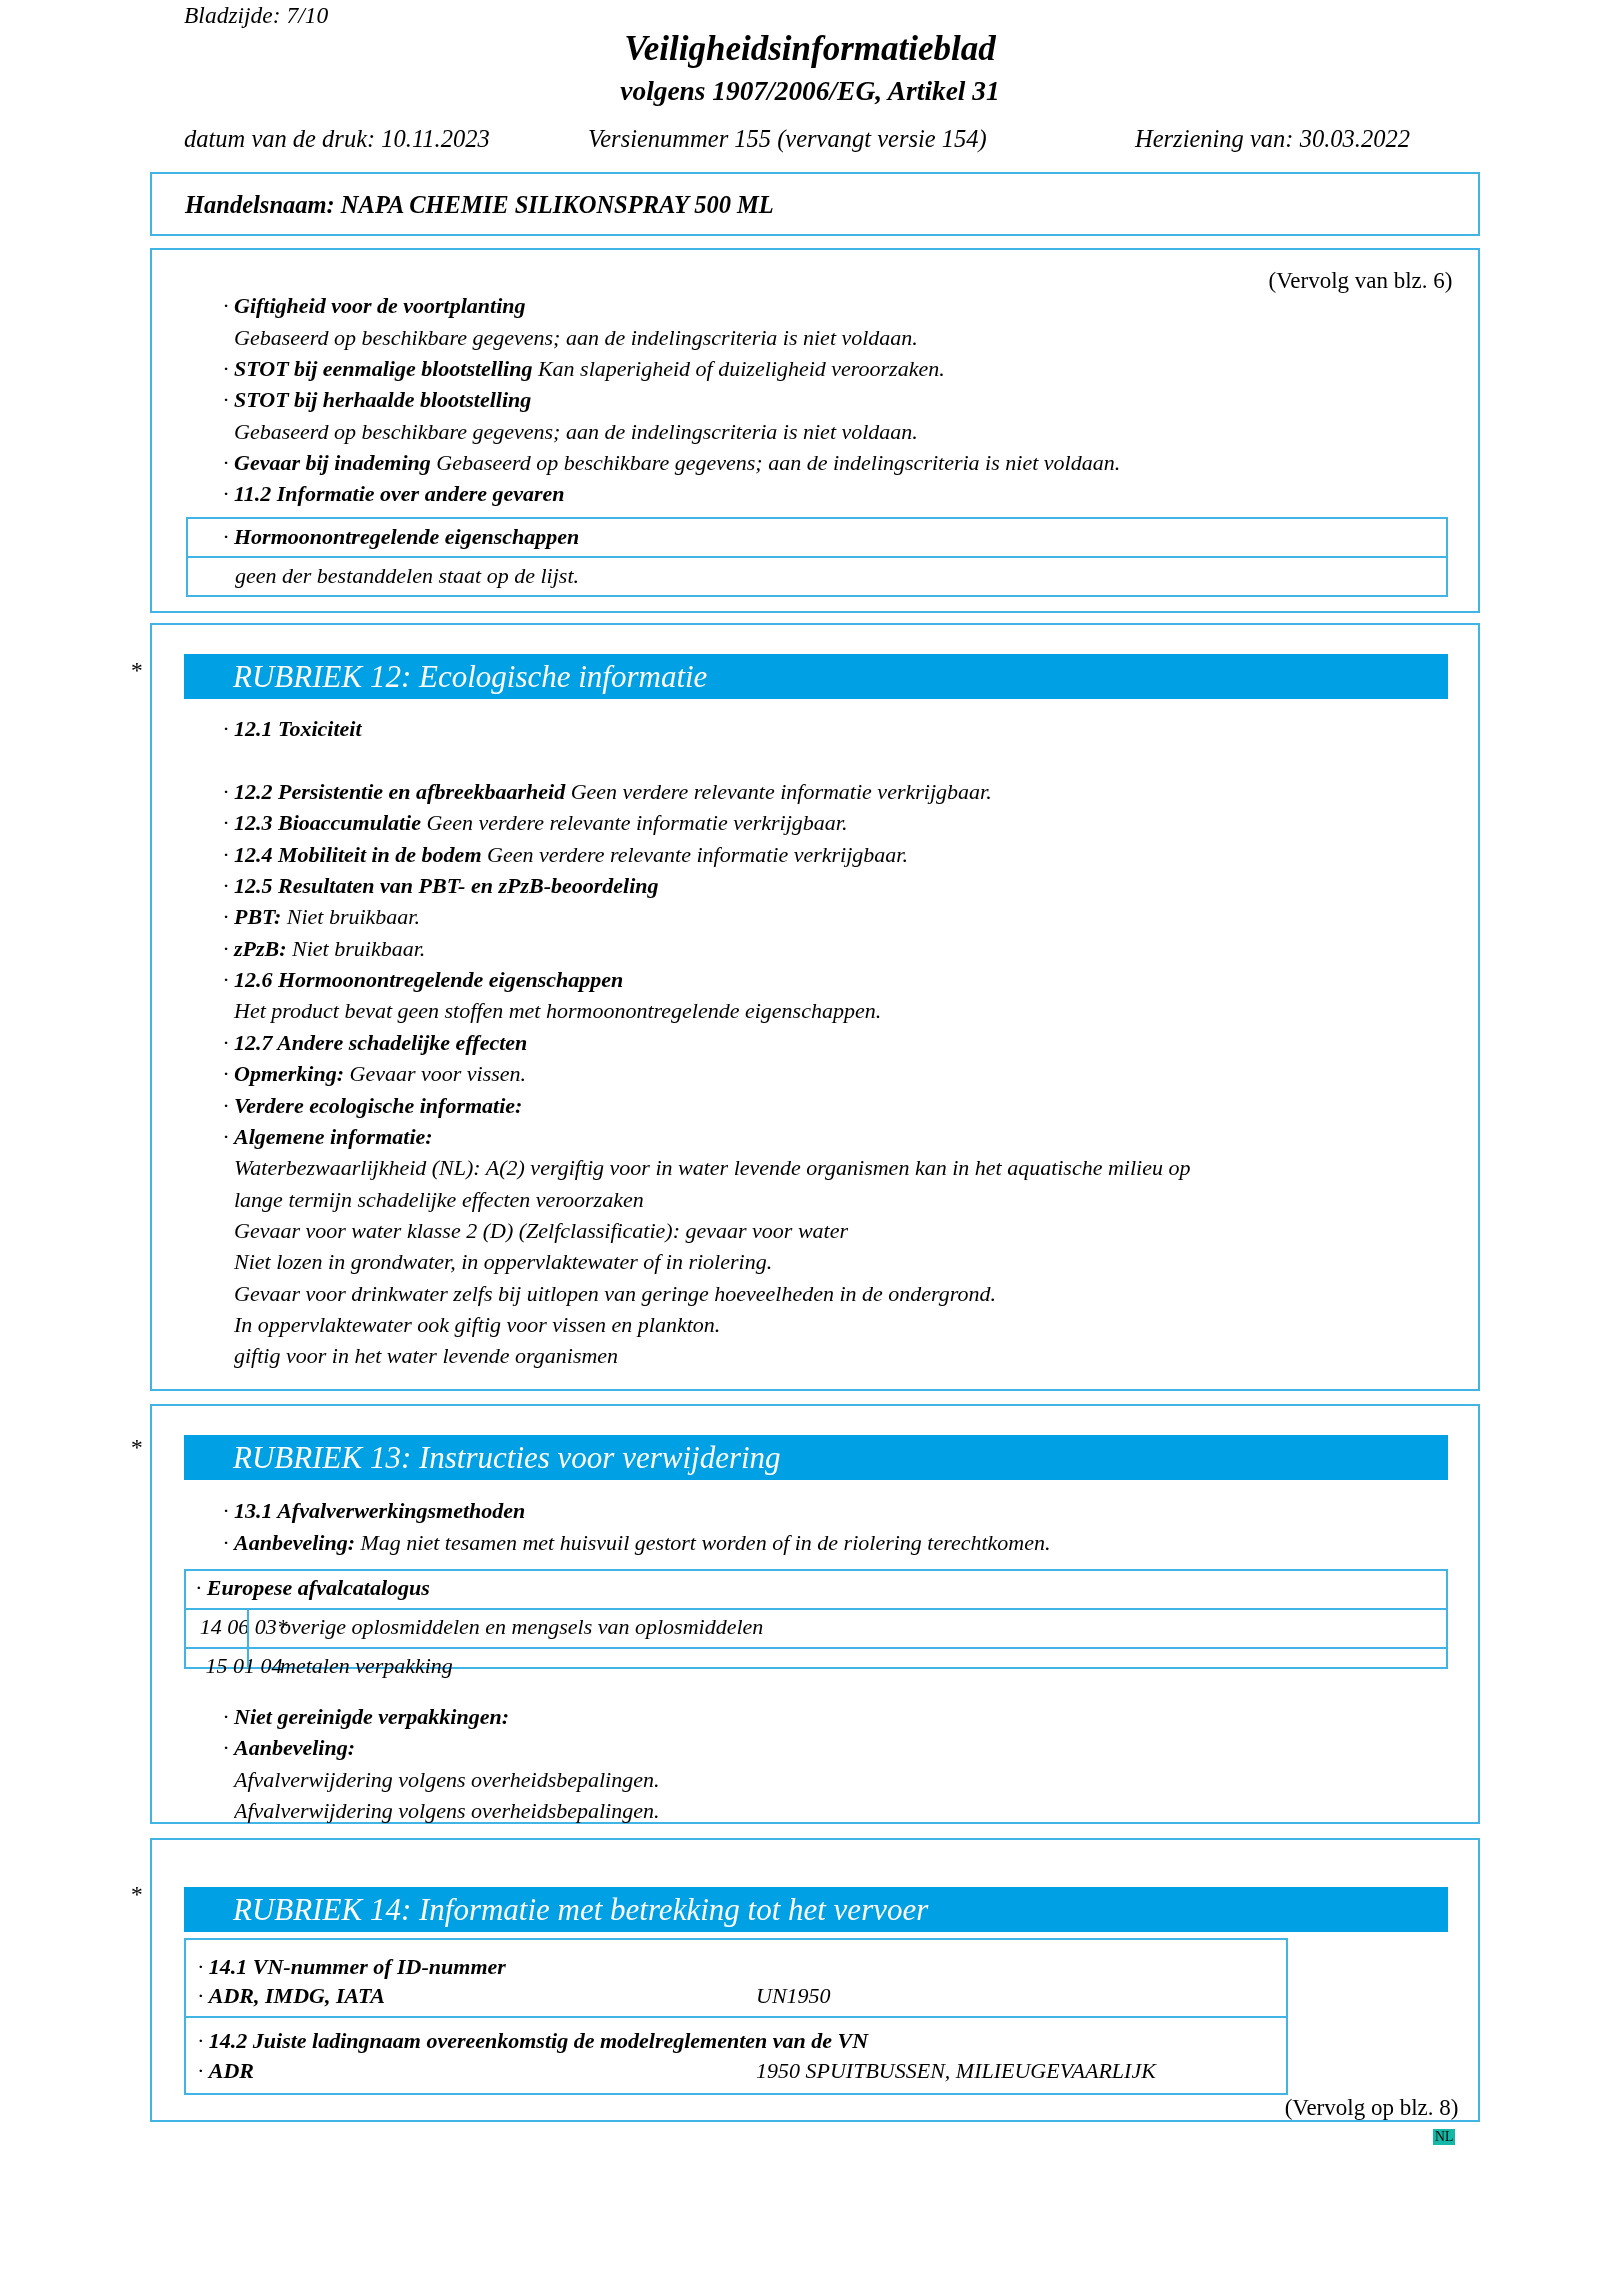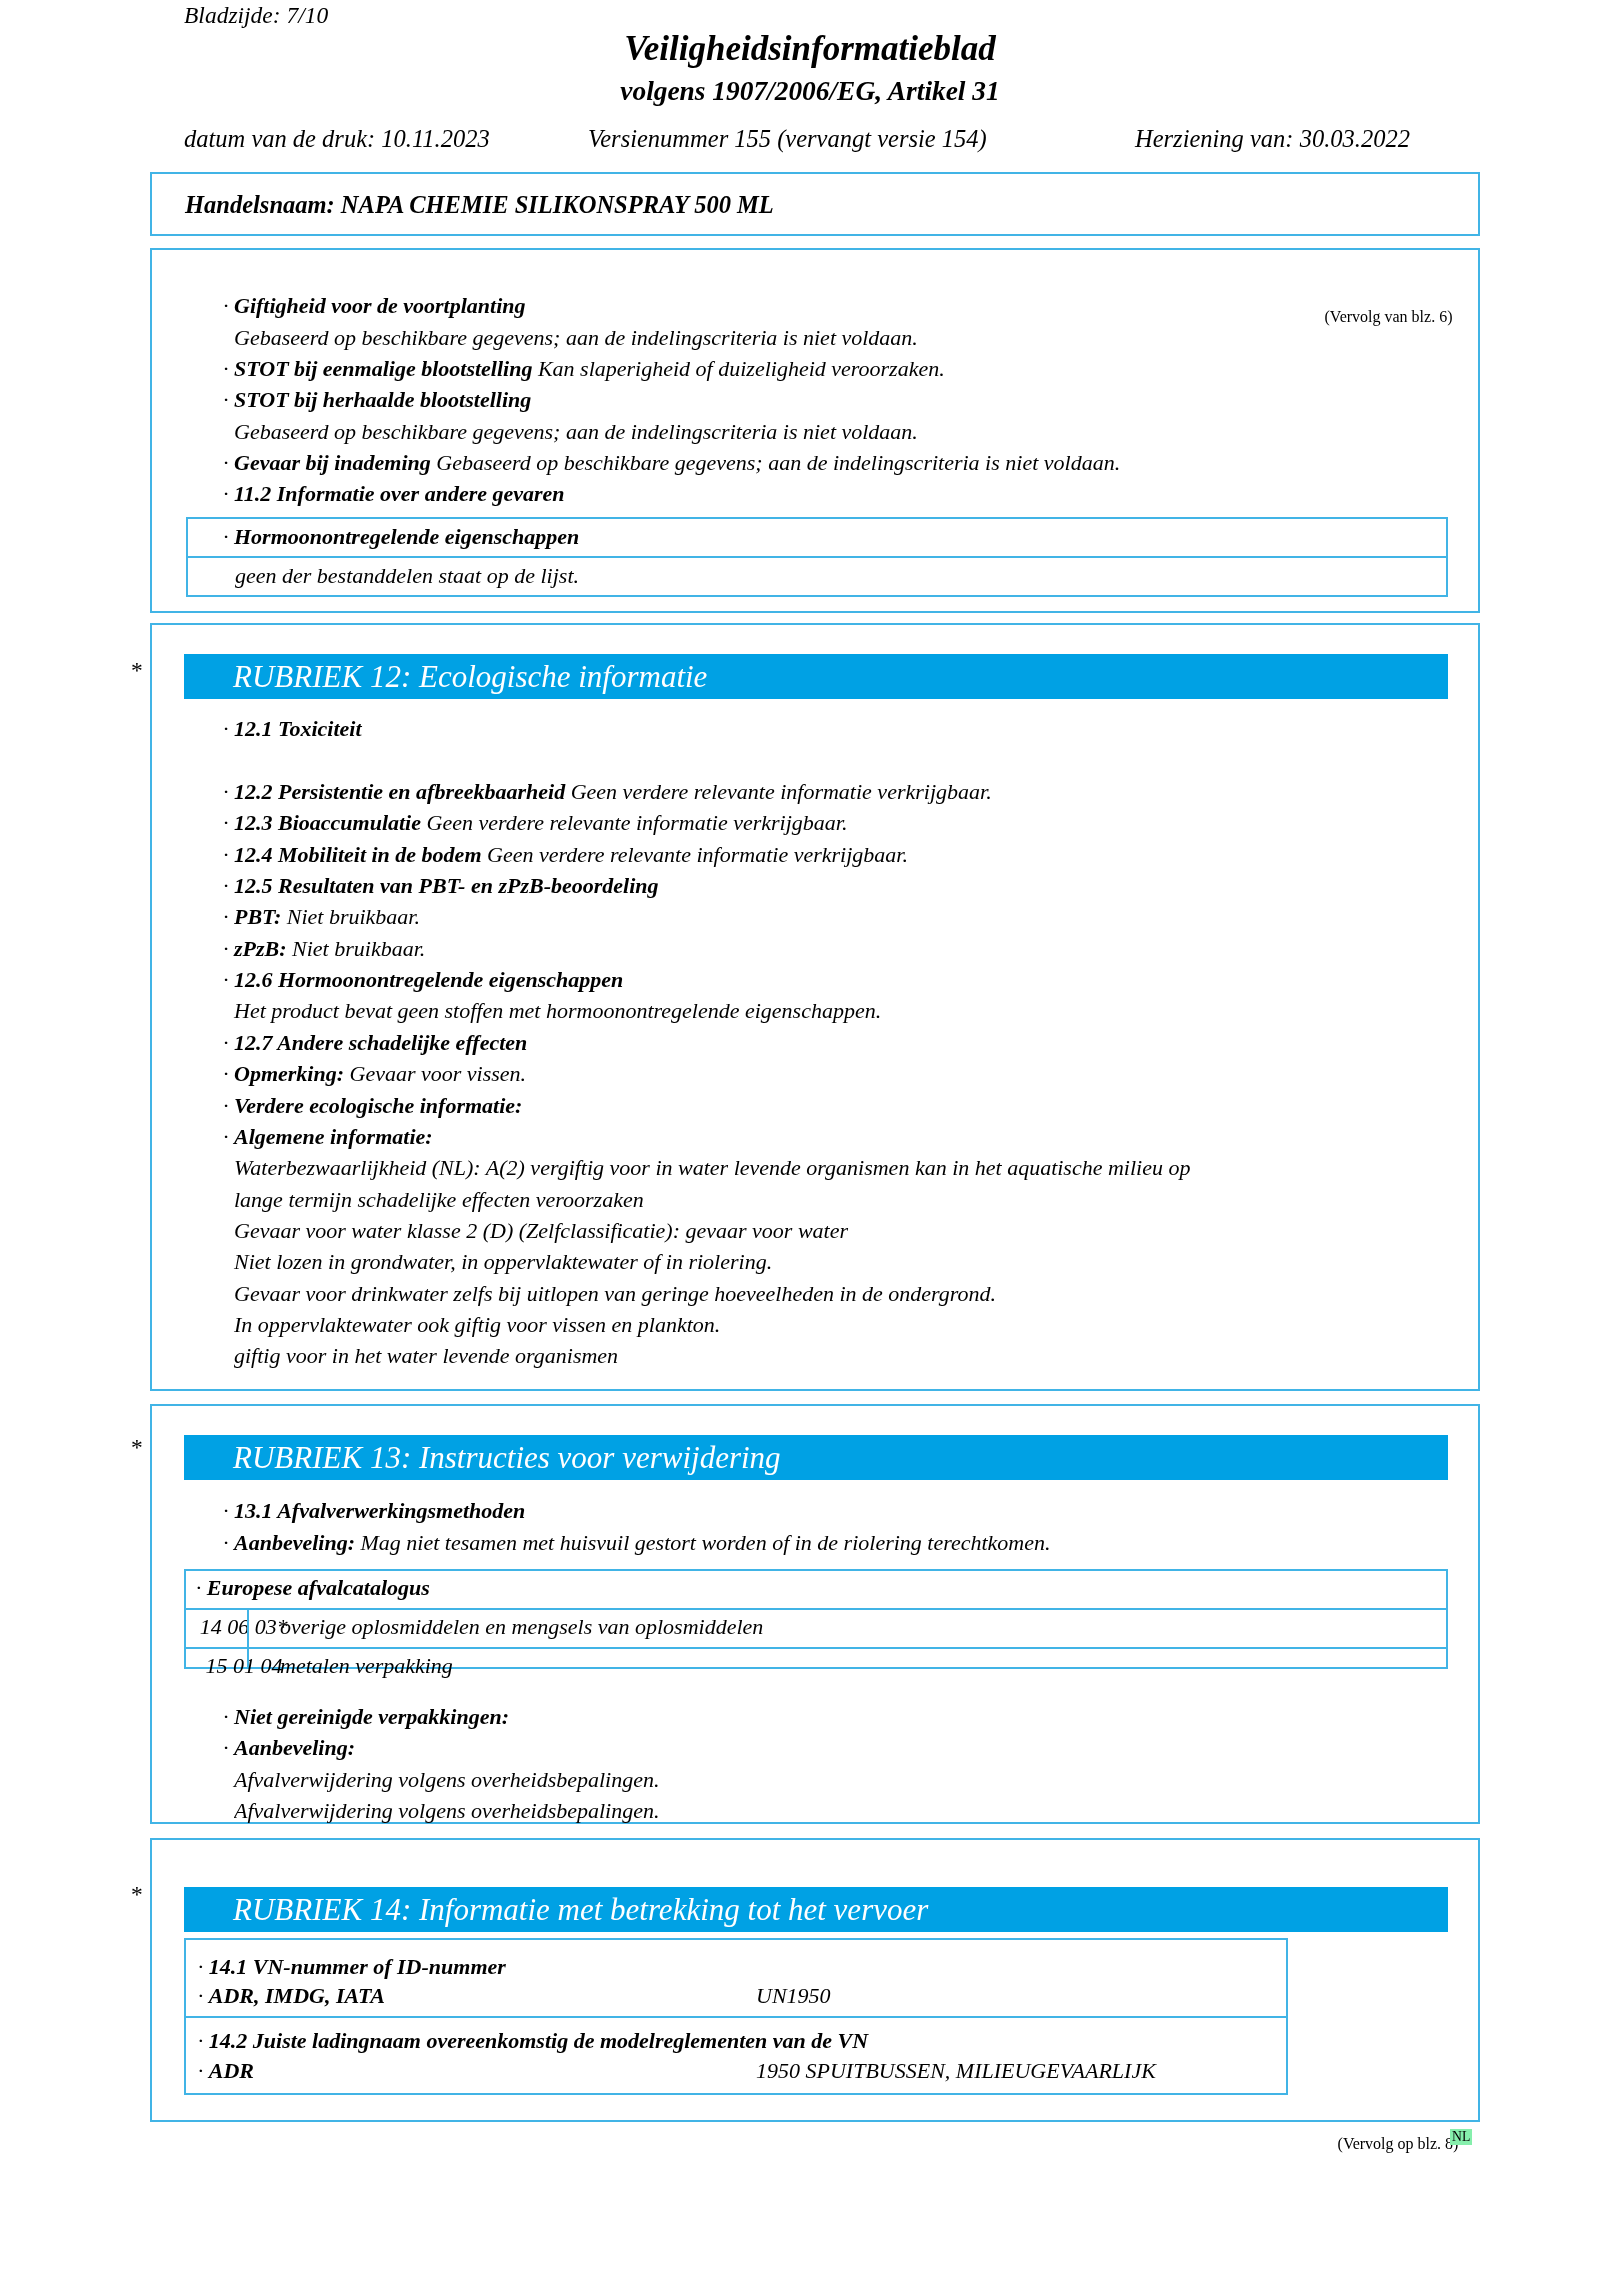--- a/index.html
+++ b/index.html
@@ -11,21 +11,21 @@
   .subtitle { left:0; width:1620px; text-align:center; font-size:27.4px; font-weight:bold; font-style:italic; top:76px; }
   .meta { top:125px; font-size:24.5px; font-style:italic; }
   .box { position:absolute; border:2px solid #41b4e6; box-sizing:border-box; }
   .line { position:absolute; font-size:22px; font-style:italic; white-space:nowrap; line-height:29px; }
   .bullet::before { content:"· "; font-weight:normal; }
   .hdr { position:absolute; background:#00a1e4; color:#fff; font-size:31px; font-style:italic; height:45px; line-height:45px; padding-left:49px; box-sizing:border-box; }
   .star { position:absolute; left:131px; font-size:23.5px; }
   .innerbox { position:absolute; border:2px solid #41b4e6; box-sizing:border-box; }
   .hline { position:absolute; height:2px; background:#41b4e6; }
   .vline { position:absolute; width:2px; background:#41b4e6; }
-  .small { font-size:16px;margin-top:36px; }
+  .small { font-size:23px; }
 </style>
 </head>
 <body>
 
 <div class="abs pageno">Bladzijde: 7/10</div>
 <div class="abs title">Veiligheidsinformatieblad</div>
 <div class="abs subtitle">volgens 1907/2006/EG, Artikel 31</div>
 <div class="abs meta" style="left:184px;">datum van de druk: 10.11.2023</div>
 <div class="abs meta" style="left:588px;">Versienummer 155 (vervangt versie 154)</div>
 <div class="abs meta" style="left:1135px;">Herziening van: 30.03.2022</div>
@@ -103,14 +103,14 @@
     <div class="line" style="left:11.8px; top:11.8px;"><span class="b bullet">14.1 VN-nummer of ID-nummer</span></div>
     <div class="line" style="left:11.8px; top:41px;"><span class="b bullet">ADR, IMDG, IATA</span></div>
     <div class="line" style="left:570px; top:41px;">UN1950</div>
     <div class="hline" style="left:0; right:0; top:76px;"></div>
     <div class="line" style="left:11.8px; top:86px;"><span class="b bullet">14.2 Juiste ladingnaam overeenkomstig de modelreglementen van de VN</span></div>
     <div class="line" style="left:11.8px; top:116px;"><span class="b bullet">ADR</span></div>
     <div class="line" style="left:570px; top:116px;">1950 SPUITBUSSEN, MILIEUGEVAARLIJK</div>
   </div>
   <div class="line small" style="right:19.6px; top:253px; font-style:normal;">(Vervolg op blz. 8)</div>
 </div>
-<div class="abs" style="left:1433px; top:2129px; font-size:13.7px; background:#86efac; padding:0 2px;margin-left:17px;">NL</div>
+<div class="abs" style="left:1433px; top:2129px; font-size:13.7px; background:#14b8a6; padding:0 2px;">NL</div>
 
 
 </body></html>

